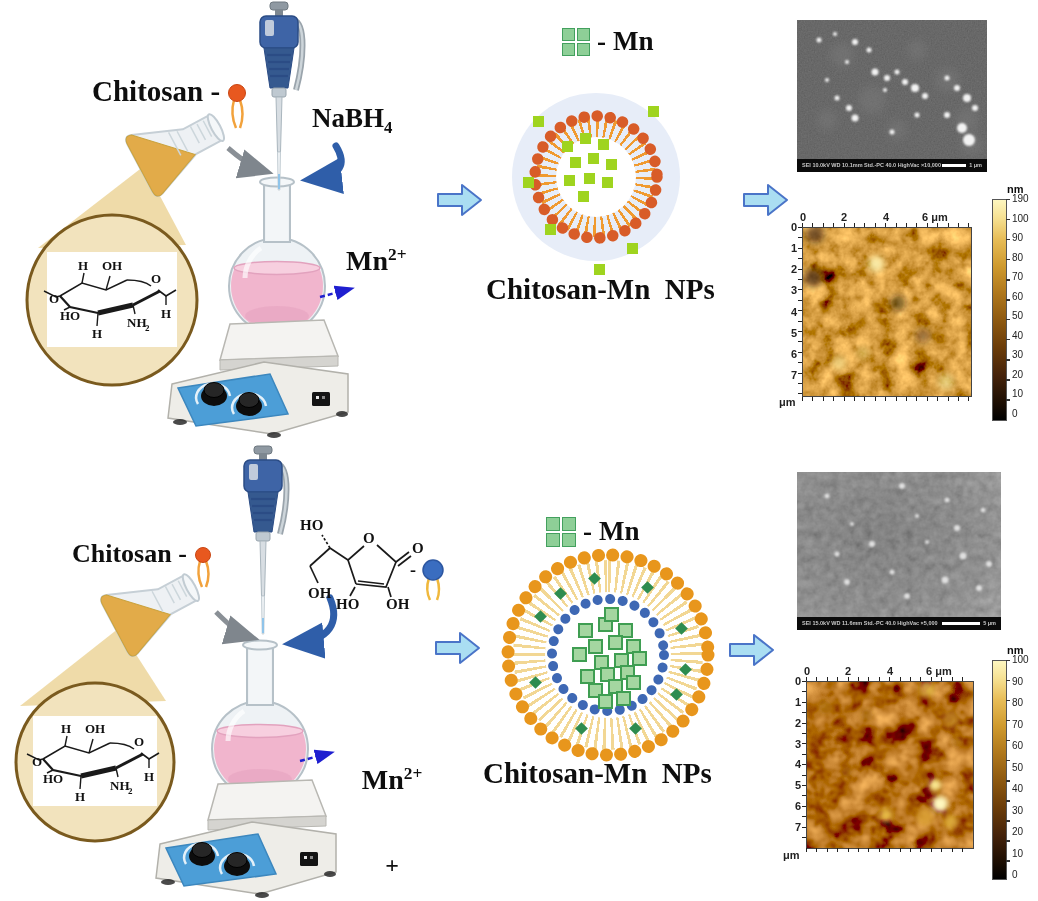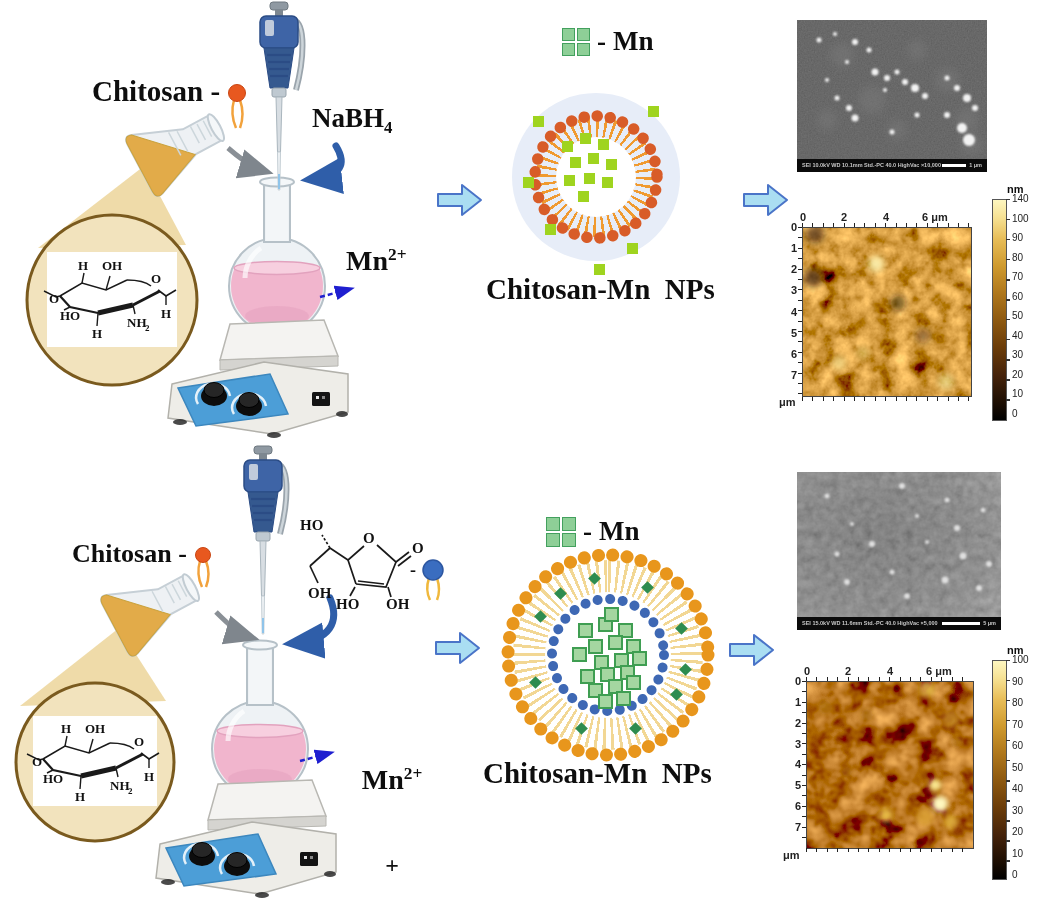--- a/index.html
+++ b/index.html
@@ -486,21 +486,21 @@
     <span>SEI  10.0kV   WD 10.1mm   Std.-PC 40.0   HighVac   ×10,000</span>
     <span class="bar"></span>
     <span>1 μm</span>
   </div>
 </div>
 
 <span class="lbl sans" style="left:1007px;top:184px;font-size:11px;font-weight:bold">nm</span>
 <div class="cbar" style="left:992px;top:199px;height:220px"></div>
 <div class="cbar-ticks" style="left:1006px;top:199px;height:220px"></div>
 <div class="cbar-labels" style="left:1012px;top:193px;height:226px;width:26px">
-      <span>140</span>
+      <span>190</span>
       <span>100</span>
       <span>90</span>
       <span>80</span>
       <span>70</span>
       <span>60</span>
       <span>50</span>
       <span>40</span>
       <span>30</span>
       <span>20</span>
       <span>10</span>

